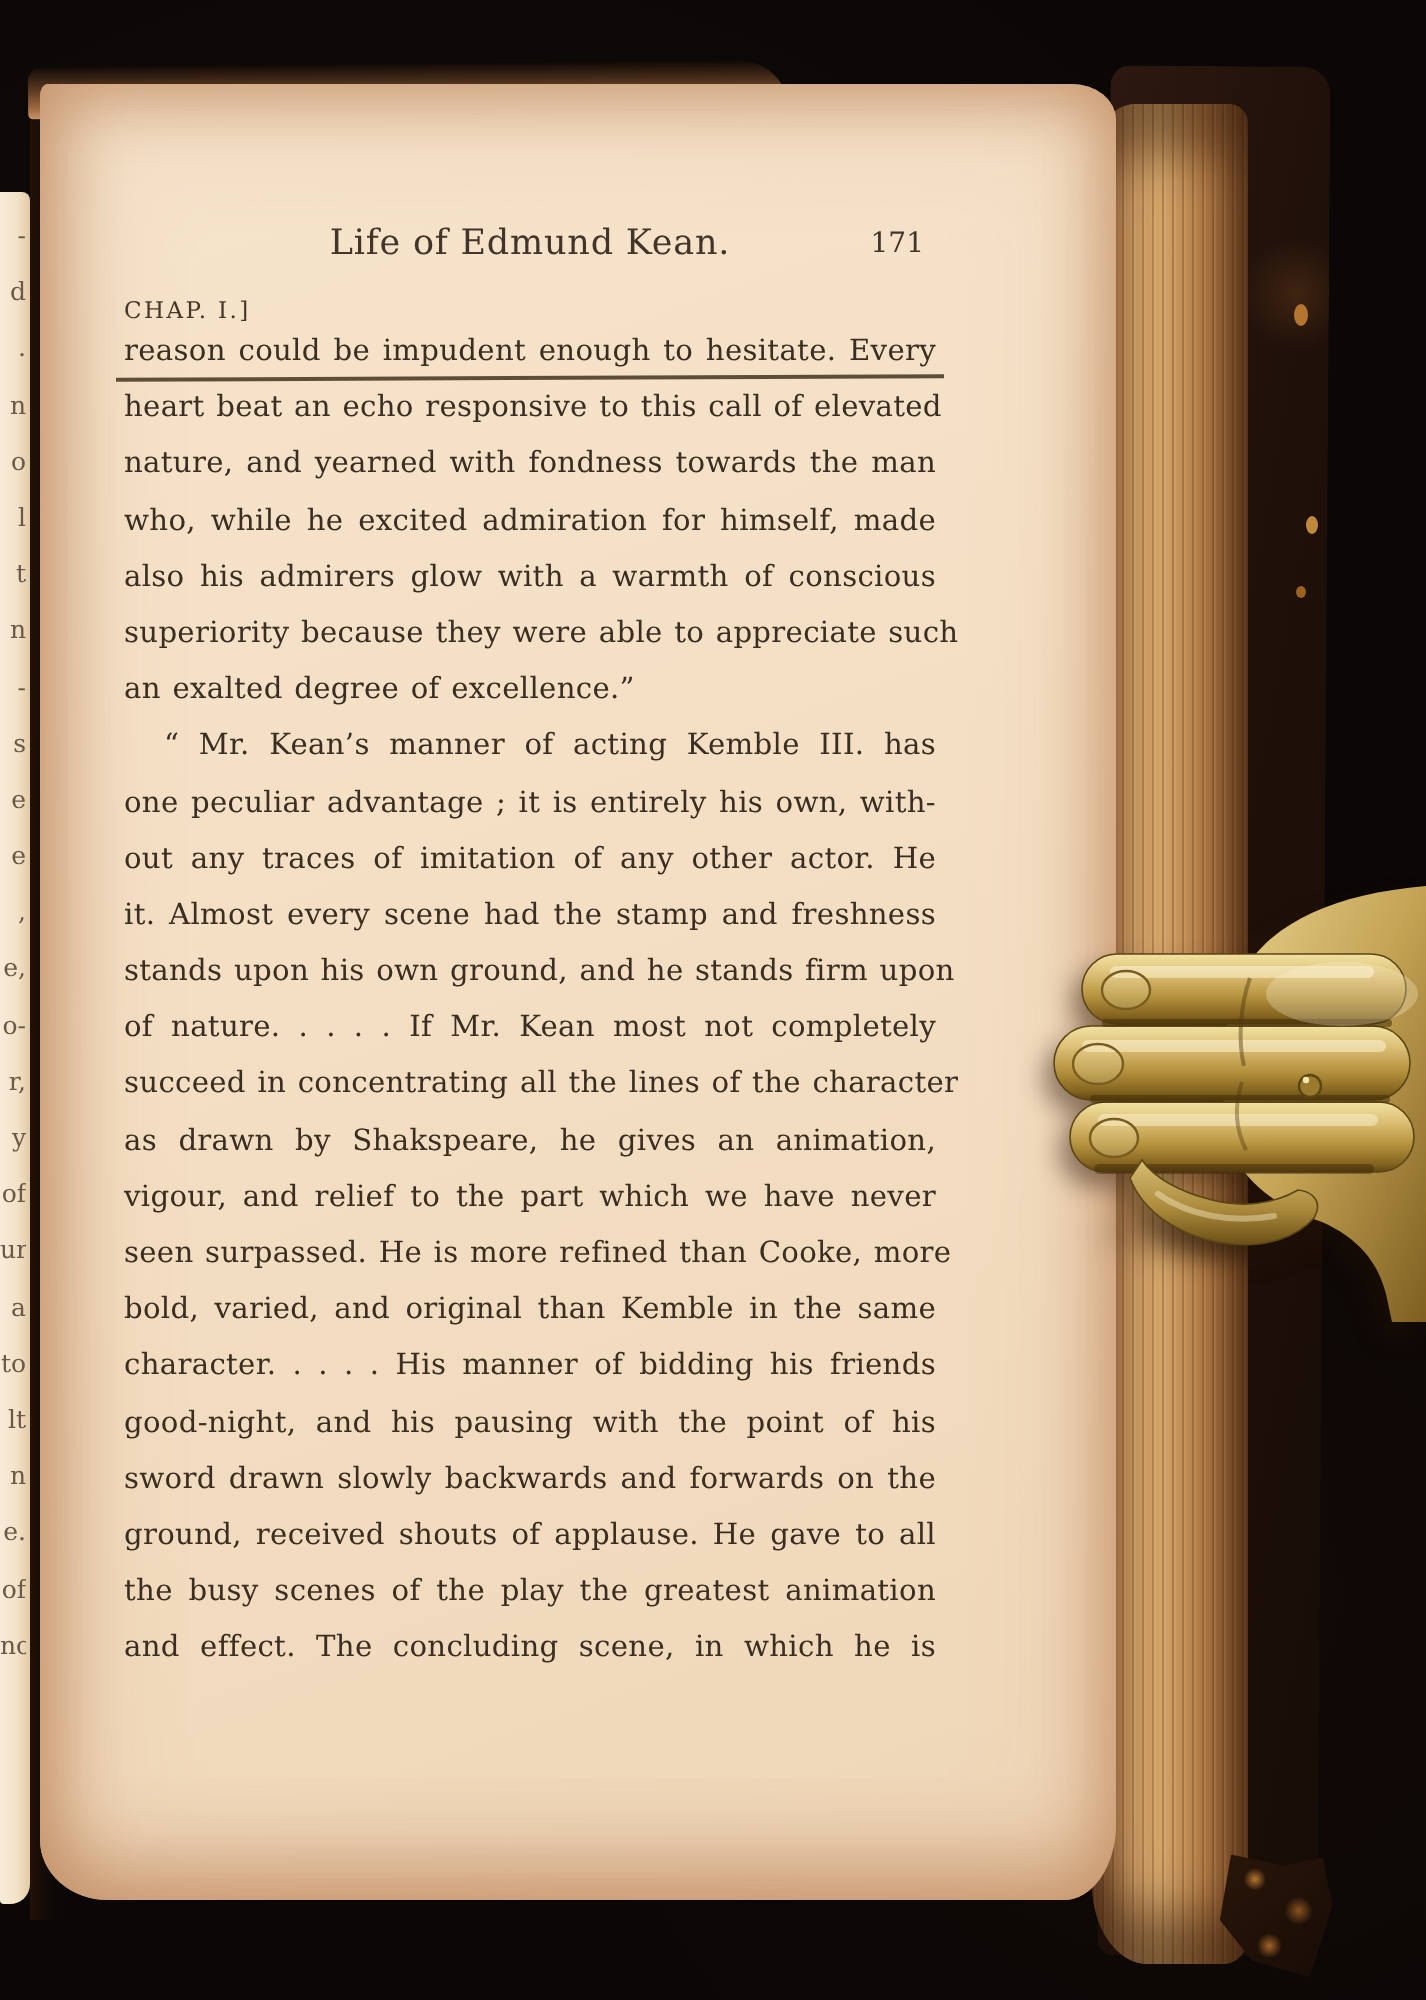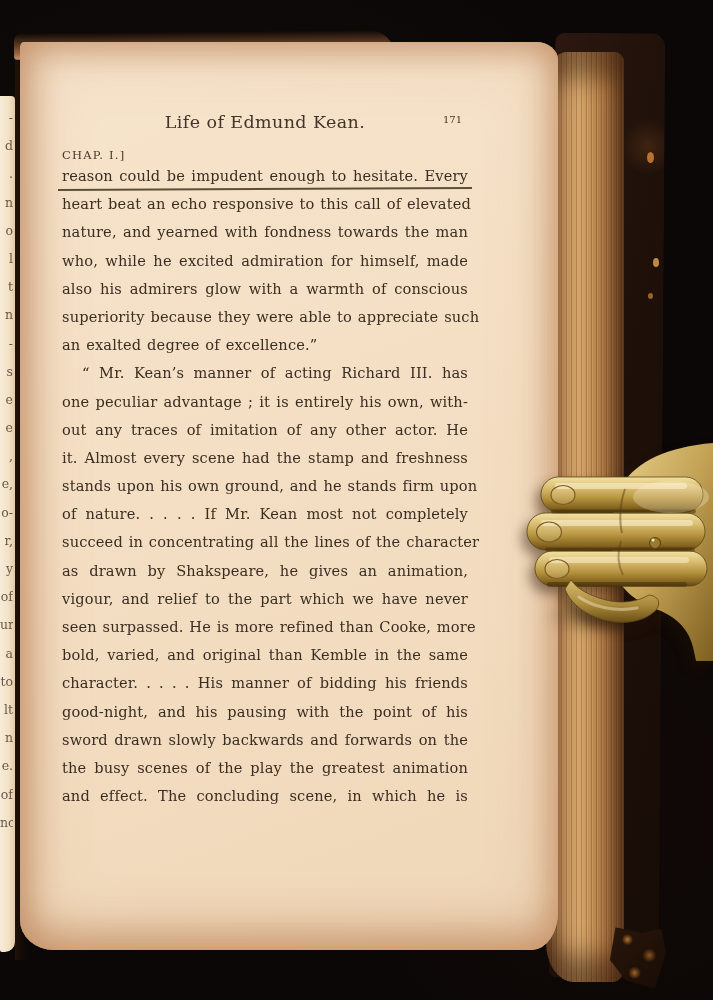--- a/index.html
+++ b/index.html
@@ -91,21 +91,21 @@
     color:#3c2f24;
   }
   .running-head{
     position:absolute;left:42px;top:70px;width:406px;height:24px;
   }
   .chap{position:absolute;left:0;top:6px;font-size:11.5px;letter-spacing:1.2px;color:#463728;margin-top:30px;}
   .head-title{
     position:absolute;left:50%;transform:translateX(-50%);top:0;
     font-size:17.5px;letter-spacing:.4px;color:#42342a;white-space:nowrap;
   }
-  .folio{position:absolute;right:6px;top:2px;font-size:10px;color:#42342a;}
+  .folio{position:absolute;right:6px;top:2px;font-size:14px;color:#42342a;}
   .head-rule{
     position:absolute;left:38px;top:146px;width:414px;height:0;
     border-top:2px solid #43341f;transform:rotate(-0.25deg);opacity:.85;
   }
   .body-text{
     position:absolute;left:42px;top:120px;width:406px;
     font-size:14.6px;letter-spacing:.15px;word-spacing:1px;color:#3a2d22;
   }
   .line{
     height:28.2px;line-height:28.2px;white-space:nowrap;
@@ -190,34 +190,35 @@
   <div class="head-rule"></div>
 
   <div class="body-text">
     <div class="line">reason could be impudent enough to hesitate.  Every</div>
     <div class="line">heart beat an echo responsive to this call of elevated</div>
     <div class="line">nature, and yearned with fondness towards the man</div>
     <div class="line">who, while he excited admiration for himself, made</div>
     <div class="line">also his admirers glow with a warmth of conscious</div>
     <div class="line">superiority because they were able to appreciate such</div>
     <div class="line short">an exalted degree of excellence.”</div>
-    <div class="line indent">“ Mr. Kean’s manner of acting Richard III. has</div>
+    <div class="line indent">“ Mr. Kean’s manner of acting Kemble III. has</div>
     <div class="line">one peculiar advantage ; it is entirely his own, with-</div>
     <div class="line">out any traces of imitation of any other actor.  He</div>
     <div class="line">it.  Almost every scene had the stamp and freshness</div>
     <div class="line">stands upon his own ground, and he stands firm upon</div>
     <div class="line">of nature. . . . . If Mr. Kean most not completely</div>
     <div class="line">succeed in concentrating all the lines of the character</div>
     <div class="line">as drawn by Shakspeare, he gives an animation,</div>
     <div class="line">vigour, and relief to the part which we have never</div>
     <div class="line">seen surpassed.  He is more refined than Cooke, more</div>
     <div class="line">bold, varied, and original than Kemble in the same</div>
     <div class="line">character. . . . . His manner of bidding his friends</div>
     <div class="line">good-night, and his pausing with the point of his</div>
     <div class="line">sword drawn slowly backwards and forwards on the</div>
+    <div class="line">ground, received shouts of applause.  He gave to all</div>
     <div class="line">the busy scenes of the play the greatest animation</div>
     <div class="line">and effect.  The concluding scene, in which he is</div>
   </div>
 </div>
 
 <div class="hand-shadow"></div>
 
 <svg class="hand" viewBox="0 0 192 220" xmlns="http://www.w3.org/2000/svg">
   <defs>
     <linearGradient id="gFinger" x1="0" y1="0" x2="0" y2="1">

